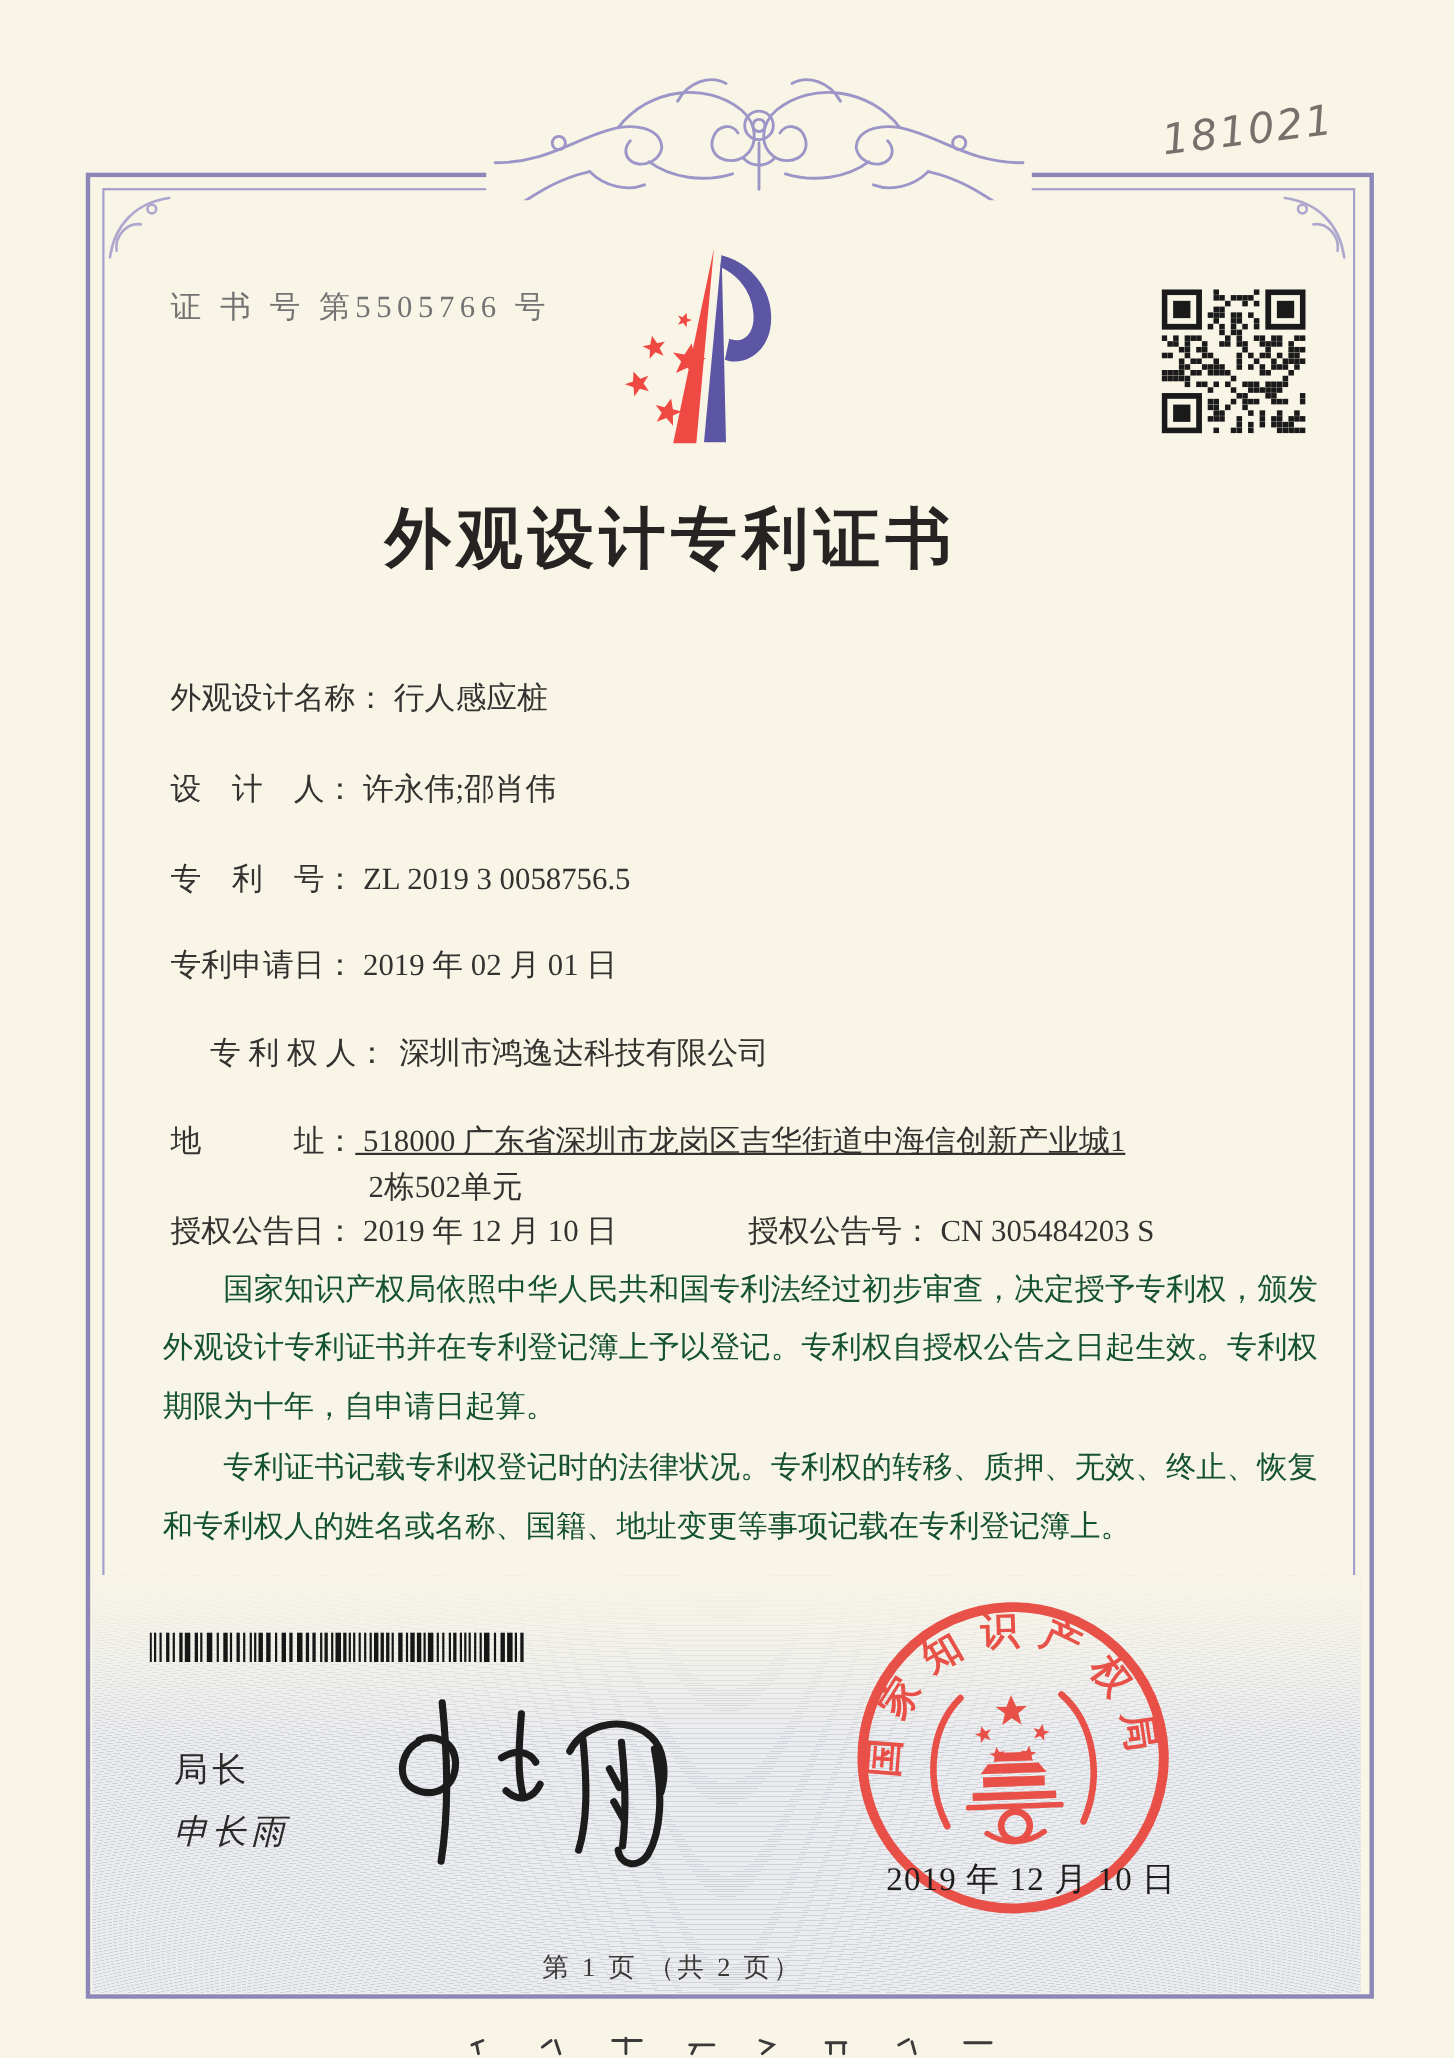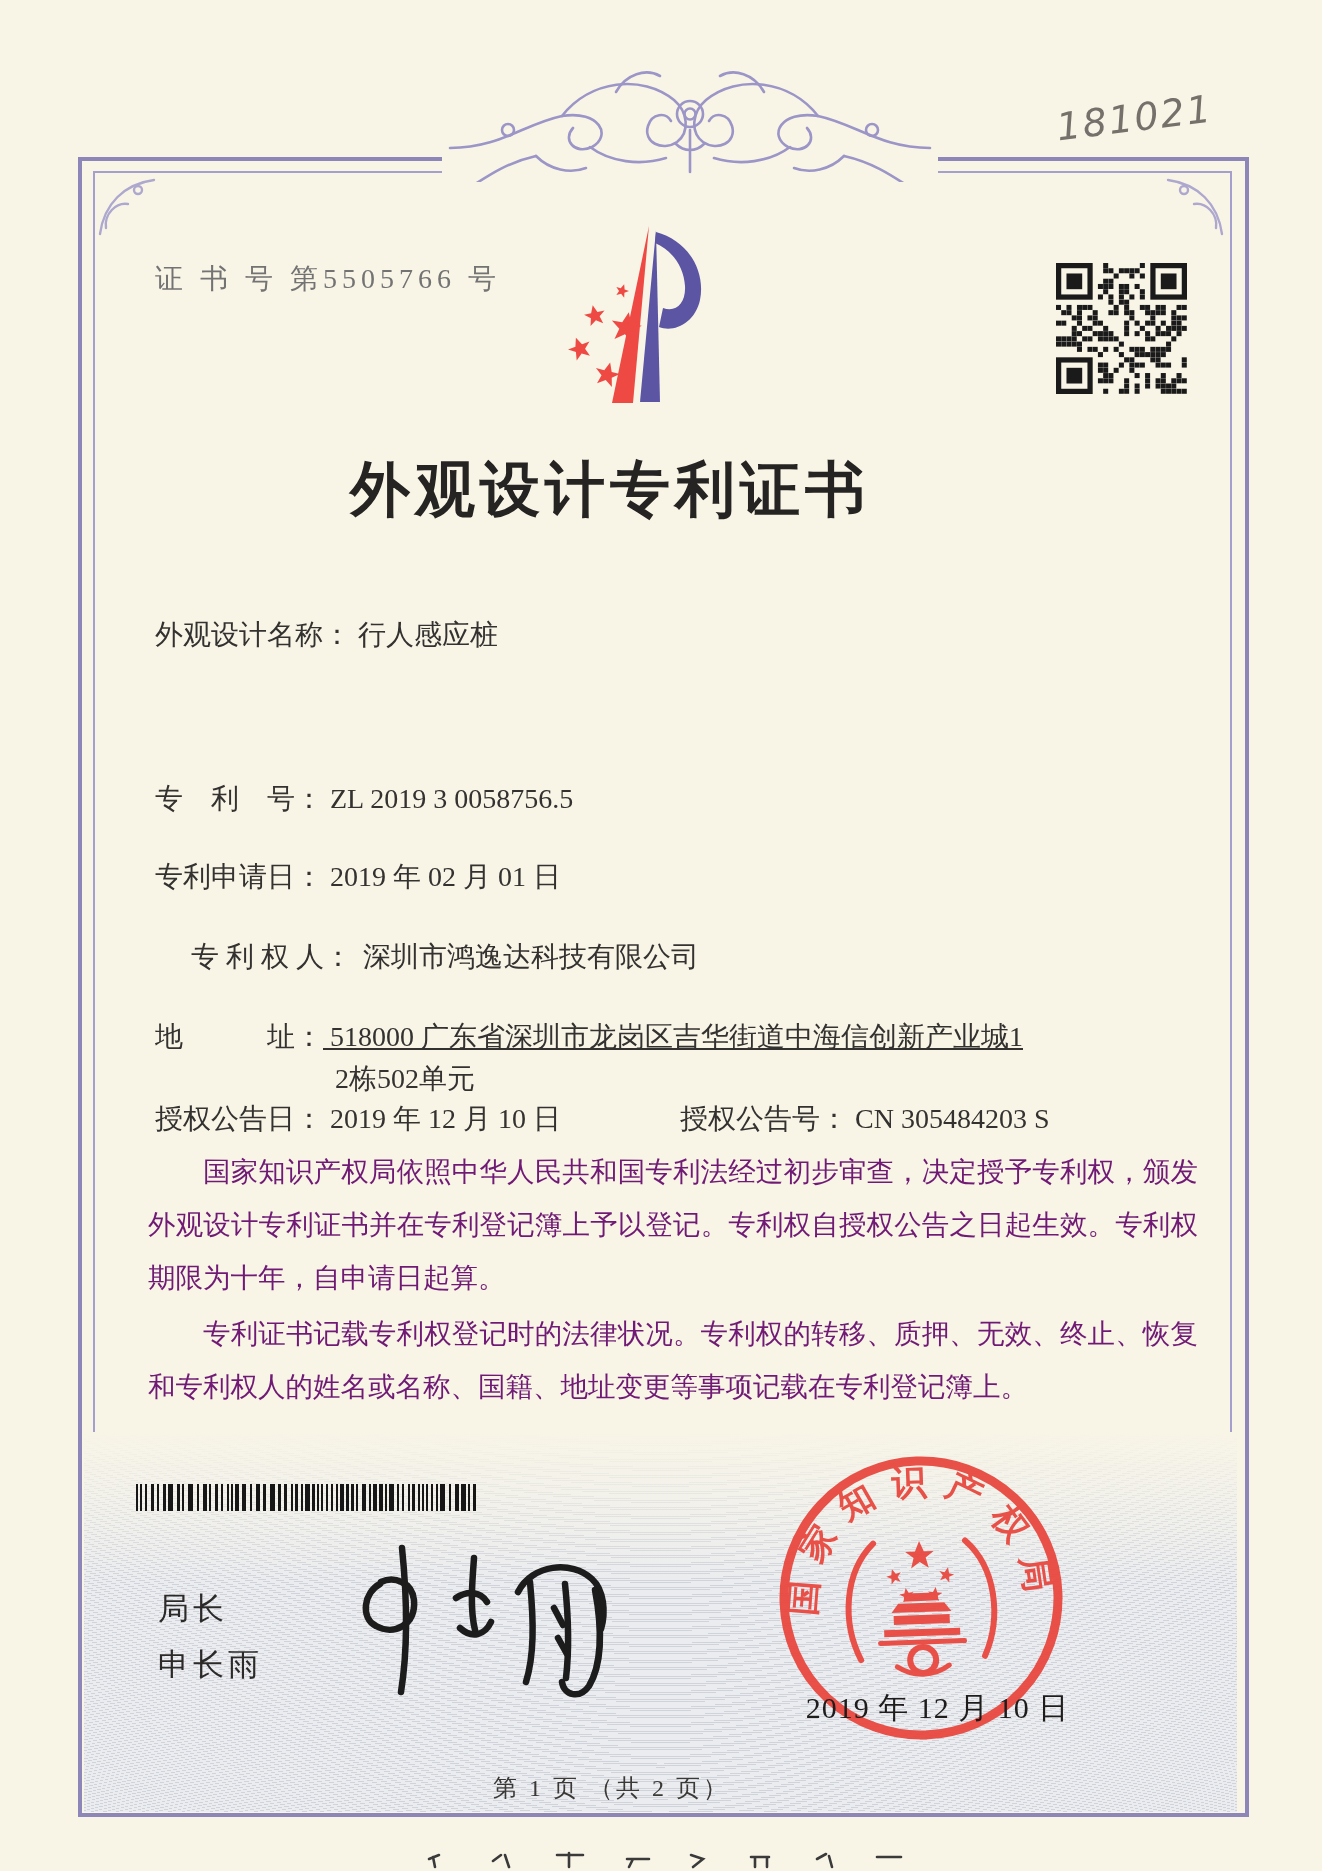--- a/index.html
+++ b/index.html
@@ -30,37 +30,37 @@
   }
   
   .frow{position:absolute; left:155px; font-size:28px; white-space:nowrap; color:#343230;}
   .frow .lbl{display:inline-block; min-width:165px;}
   .r1{top:616px;} .r2{top:698px;} .r3{top:780px;} .r4{top:858px;}
   .r5{top:938px;margin-left:36px;} .r6{top:1018px;text-decoration:underline;} .r6b{top:1060px; left:320px;margin-left:15px;}
   .r7{top:1100px;} .r7 .pair2{position:absolute; left:525px; top:0; white-space:nowrap;}
   
   .bodytext{
     left:148px; top:1146px; width:1050px; font-size:27.5px; line-height:1.92;
-    text-align:justify; color:#701a75;
+    text-align:justify; color:#14532d;
   }
   .bodytext p{margin:0 0 4px 0; text-indent:2em;}
   
   .waves{
     left:84px; top:1432px; width:1153px; height:380px;
     background-color:#ebecef;
     background-image:repeating-radial-gradient(150% 130% at 50% 150%,
       rgba(255,255,255,0) 0 3px, rgba(182,186,197,.5) 3px 5px, rgba(255,255,255,0) 5px 8px);
   }
   .waves::after{
     content:""; position:absolute; left:0; top:0; width:100%; height:150px;
     background:linear-gradient(#f8f5e7, rgba(248,245,231,0));
   }
   .barcode{left:136px; top:1484px; width:346px; height:27px;}
   .sig-title{left:158px; top:1588px; font-size:31px; letter-spacing:4px; color:#2b2a28;}
-  .sig-name {left:158px; top:1644px; font-size:31px; letter-spacing:4px; color:#2b2a28;}
+  .sig-name {left:158px; top:1644px; font-size:31px; letter-spacing:4px; color:#2b2a28;font-style:italic;}
   .signature{left:318px; top:1532px; width:305px; height:175px;}
   .seal{left:775px; top:1452px; width:292px; height:292px; opacity:.93; transform:rotate(-2deg);}
   .seal-date{
     left:785px; top:1688px; width:305px; text-align:center;
     font-size:30px; letter-spacing:1px; color:#1e1d1c;
   }
   .footer{
     left:330px; top:1772px; width:400px; text-align:right;
     font-size:24px; letter-spacing:3px; color:#3b3936;
   }
@@ -351,20 +351,24 @@
       <rect x="5.24" y="99.56" width="26.200000000000003" height="26.200000000000003" fill="#f8f5e7"></rect>
       <rect x="10.48" y="104.80000000000001" width="15.72" height="15.72" fill="#1a1a1a"></rect>
     </svg>
 
   <div class="abs title">外观设计专利证书</div>
 
   <div class="frow r1">
     <span class="lbl">外观设计名称：</span>
     <span>行人感应桩</span>
   </div>
+  <div class="frow r2">
+    <span class="lbl">设　计　人：</span>
+    <span>许永伟;邵肖伟</span>
+  </div>
   <div class="frow r3">
     <span class="lbl">专　利　号：</span>
     <span>ZL 2019 3 0058756.5</span>
   </div>
   <div class="frow r4">
     <span class="lbl">专利申请日：</span>
     <span>2019 年 02 月 01 日</span>
   </div>
   <div class="frow r5">
     <span class="lbl">专 利 权 人：</span>

